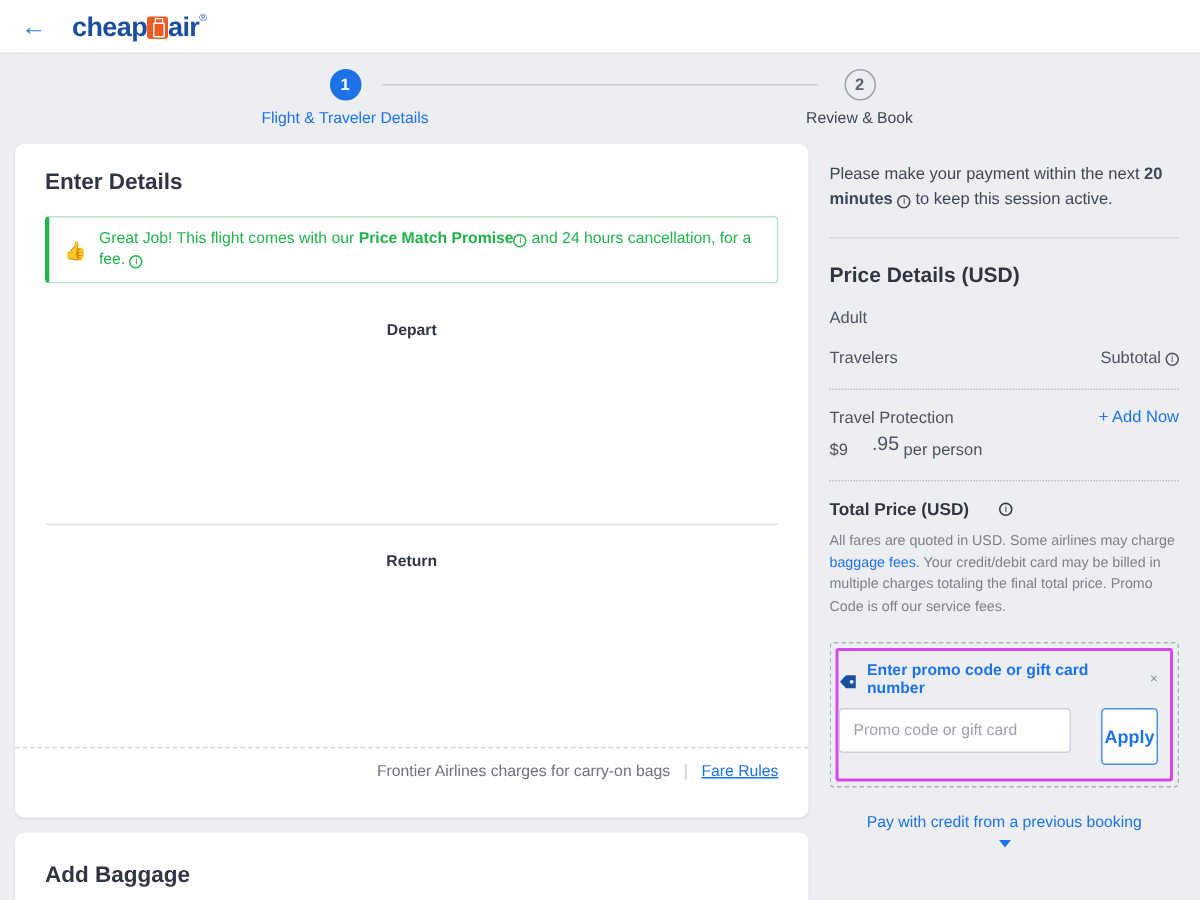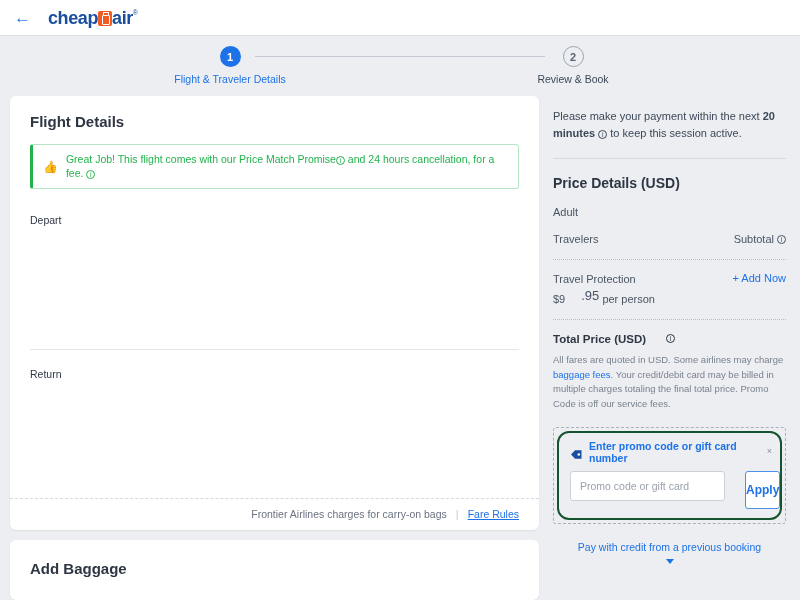--- a/index.html
+++ b/index.html
@@ -111,41 +111,42 @@
   
   .promise-banner {
     margin: 14px 20px 0 20px;
     border: 1px solid #b4e6c6; border-left: 3px solid #22b24c;
     border-radius: 3px; background: #ffffff;
     padding: 8px 10px;
     display: flex; align-items: center; gap: 8px;
   }
   .thumb-icon { font-size: 12px; color: #22b24c; line-height: 1; }
   .promise-text { font-size: 10.5px; color: #22b24c; line-height: 1.3; }
-  .promise-text b { font-weight: normal; }
+  .promise-text b { font-weight: bold; }
   .info-i {
     display: inline-block; width: 9px; height: 9px;
     border: 1px solid currentColor; border-radius: 50%;
     font-size: 7px; line-height: 8px; text-align: center;
     font-style: normal; font-weight: normal;
     vertical-align: 0px; cursor: pointer;
   }
 
   
   .leg-label {
-    font-size: 10.5px; font-weight: normal; color: #2e3644;
+    font-size: 10.5px; font-weight: bold; color: #2e3644;
     padding: 0 20px;
+    text-align: center;
   }
   .depart-block { margin-top: 25px; height: 135px; }
   .leg-divider { height: 1px; background: #e3e6ea; margin: 0 20px; }
   .return-block { margin-top: 18px; height: 130px; }
 
   .card-footer {
     border-top: 1px dashed #d5d9df;
-    padding: 9px 20px 10px 20px;
+    padding: 9px 20px 25px 20px;
     display: flex; align-items: center; justify-content: flex-end; gap: 9px; text-align: center;
   }
   .footer-note { font-size: 10.5px; color: #6b7280; }
   .footer-sep { color: #c8ccd3; font-size: 11px; }
   .fare-rules {
     font-size: 10.5px; color: #1e72e8;
     text-decoration: underline; cursor: pointer;
   }
 
   .baggage-card { margin-top: 10px; height: 60px; }
@@ -195,22 +196,22 @@
   }
   .baggage-link { color: #1e72e8; cursor: pointer; }
 
   
   .promo-outer {
     margin-top: 15px;
     border: 1px dashed #a9b0ba; border-radius: 3px;
     padding: 3px;
   }
   .promo-highlight {
-    border: 2px solid #14532d; border-radius: 12px;
-    padding: 7px 8px 9px 11px;
+    border: 2px solid #d946ef; border-radius: 2px;
+    padding: 7px 8px 9px 0;
     background: #eceef2;
     position: relative;
   }
   .promo-head {
     display: flex; align-items: center; gap: 6px;
     margin-bottom: 7px;
   }
   .tag-icon-wrap { width: 13px; height: 11px; flex-shrink: 0; }
   .promo-head-text {
     font-size: 10.5px; font-weight: bold; color: #1e72e8;
@@ -276,21 +277,21 @@
     <div class="step-circle inactive">2</div>
     <div class="step-label inactive">Review &amp; Book</div>
   </div>
 </div>
 
 <div class="main">
 
   <div class="left-col">
 
     <div class="card">
-      <div class="card-title">Flight Details</div>
+      <div class="card-title">Enter Details</div>
 
       <div class="promise-banner">
         <span class="thumb-icon">👍</span>
         <span class="promise-text"><span>Great Job! This flight comes with our </span><b>Price Match Promise</b><i class="info-i">i</i><span> and 24 hours cancellation, for a fee.</span> <i class="info-i">i</i></span>
       </div>
 
       <div class="depart-block">
         <div class="leg-label">Depart</div>
       </div>
 

